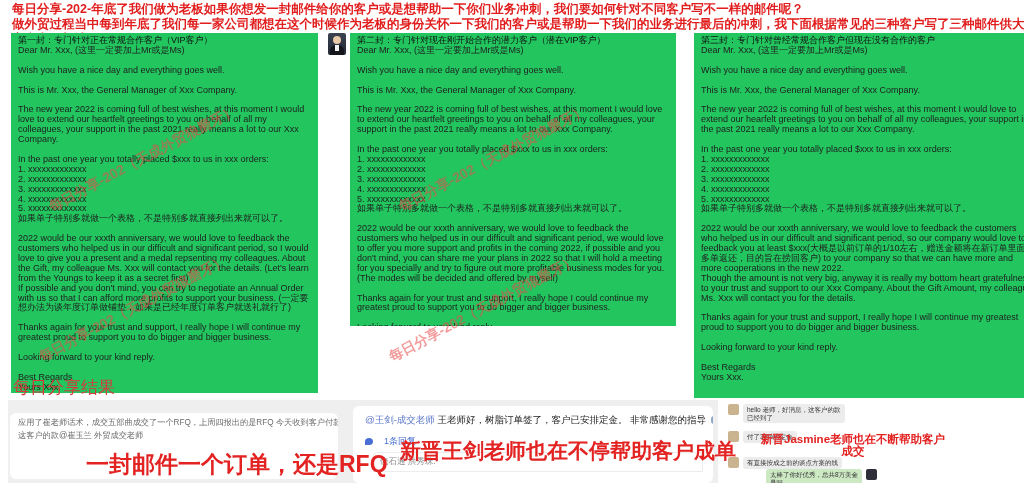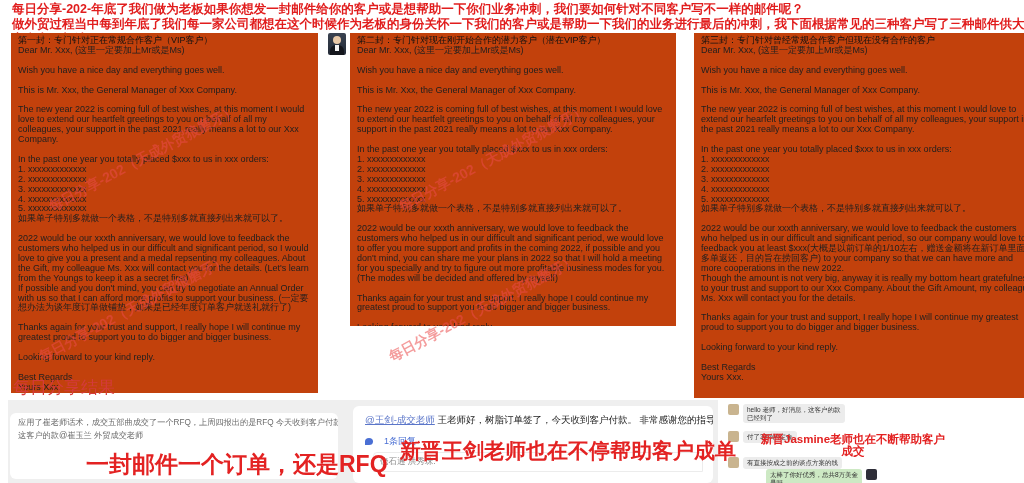--- a/index.html
+++ b/index.html
@@ -5,21 +5,21 @@
   * { margin:0; padding:0; box-sizing:border-box; }
   html,body { width:1024px; height:483px; background:#fff; overflow:hidden;
               font-family:"Liberation Sans","DejaVu Sans",sans-serif; }
   #stage { position:relative; width:1024px; height:483px; background:#fff; overflow:hidden;margin-left:8px; }
 
   
   .headline { position:absolute; left:4px; top:2px; width:1018px;
               color:#e11d1d; font-weight:bold; font-size:12.5px; line-height:15px; }
 
   
-  .panel { position:absolute; top:33px; background:#c2410c; color:#1f1f1f;
+  .panel { position:absolute; top:33px; background:#22c55e; color:#1f1f1f;
            padding:3px 7px 4px 7px; font-size:9px; line-height:9.9px; overflow:hidden; }
   .panel .ptitle { color:#111; }
   .panel .pbody  { white-space:pre-line; }
   #panel1 { left:3px;   width:307px; height:360px; }
   #panel2 { left:342px; width:326px; height:293px; }
   #panel3 { left:686px; width:348px; height:365px; }
 
   
   .wm { position:absolute; color:rgba(235,75,75,.55); font-weight:bold; font-size:14px;
         transform:rotate(-28deg); white-space:nowrap; pointer-events:none; }
@@ -47,21 +47,21 @@
   
   .overlay-red { position:absolute; color:#e32222; font-weight:bold; white-space:nowrap; }
   #overlay-left   { left:78px;  top:449px; font-size:23px; }
   #overlay-middle { left:392px; top:437px; font-size:21px; }
   #overlay-right  { left:753px; top:433px; font-size:11.5px; text-align:center; line-height:12px; }
 
   
   #reply-card { position:absolute; left:345px; top:406px; width:360px; height:77px; background:#fff;
                 border-radius:6px; padding:8px 10px 0 12px; overflow:hidden; }
   #reply-line { font-size:9.5px; white-space:nowrap; color:#222; }
-  #reply-mention { color:#5b76c9;text-decoration:underline; }
+  #reply-mention { color:#5b76c9; }
   .mini-emoji { display:inline-block; width:8px; height:8px; border-radius:3px; margin-left:2px; vertical-align:middle; }
   #emoji-pray { background:#8fa7c9; }
   #reply-count-row { margin-top:8px; color:#4a6fd4; font-size:9px; display:flex; align-items:center; gap:11px; }
   .bubble-icon { width:8px; height:7px; background:#4a6fd4; border-radius:50% 50% 50% 0; display:inline-block; }
   #reply-author { margin-top:9px; color:#9a9a9a; font-size:8.5px; }
   #reply-quote-box { margin-top:4px; margin-left:8px; width:330px; height:20px; background:#fff;
                      border:1px solid #ececec; border-radius:4px 4px 0 0; padding:3px 6px;
                      color:#8a8a8a; font-size:8.5px; }
 
   
@@ -193,21 +193,21 @@
   <div id="bottom-strip"></div>
 
   <div id="result-heading">每日分享结果</div>
   <div id="result-card">
     <div id="result-line2">应用了崔老师话术，成交五部曲成交了一个RFQ，上周四报出的是RFQ 今天收到客户付款$9102。</div>
     <div id="result-line3">这客户的款@崔玉兰 外贸成交老师</div>
   </div>
 
   <div id="reply-card">
     <div id="reply-line">
-      <span id="reply-mention">@王剑-成交老师</span><span> 王老师好，树脂订单签了，今天收到客户付款。 非常感谢您的指导</span>
+      <span id="reply-mention">@王剑-成交老师</span><span> 王老师好，树脂订单签了，客户已安排定金。 非常感谢您的指导</span>
       <span class="mini-emoji" id="emoji-pray"></span>
       
     </div>
     <div id="reply-count-row">
       <span class="bubble-icon"></span>
       <span>1条回复</span>
     </div>
     <div id="reply-quote-box">
       <span>饶石通 洪秀珠:</span>
     </div>

